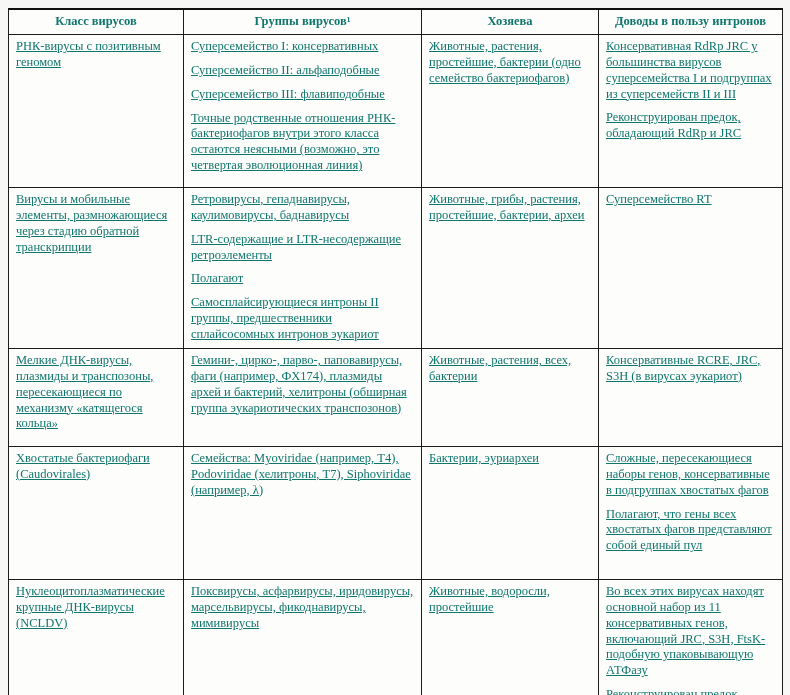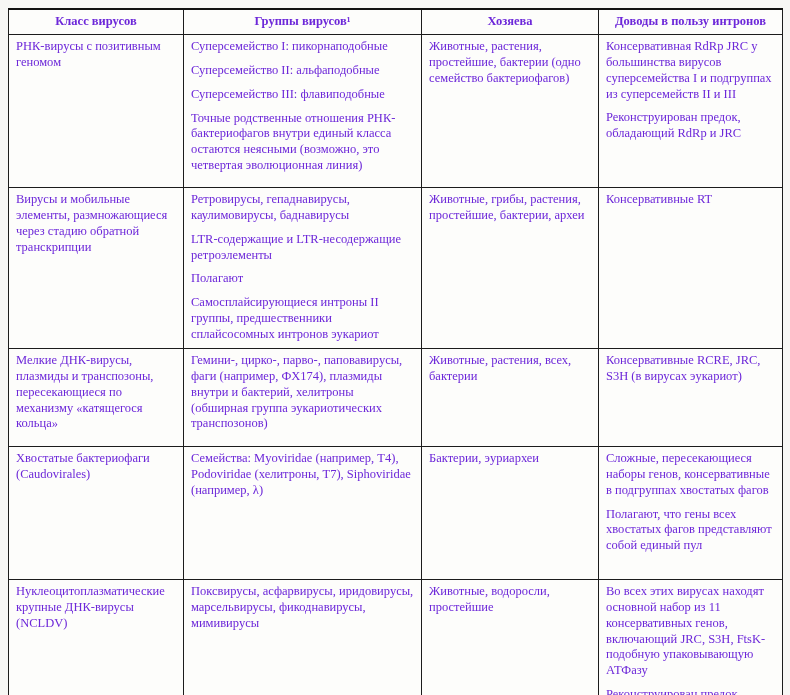--- a/index.html
+++ b/index.html
@@ -22,33 +22,34 @@
     table-layout: fixed;
     border-top: 2px solid #111;
     border-bottom: 2px solid #111;
   }
   .virus-table th, .virus-table td {
     border: 1px solid #1c1c1c;
     vertical-align: top;
     padding: 4px 7px 5px 7px;
     font-size: 12.5px;
     line-height: 1.27;
-    color: #6d28d9;
+    color: #0f766e;
     text-align: left;
     word-wrap: break-word;
   }
   .virus-table th {
     text-align: center;
     font-weight: bold;
     padding: 4px 4px;
     vertical-align: middle;
     font-size: 12.5px;
   }
   .virus-table p.par {
     margin: 0 0 8px 0;
+    text-decoration: underline;
   }
   .virus-table p.par:last-child {
     margin-bottom: 0;
   }
   tr.hdr   { height: 19px; }
   tr.r0    { height: 153px; }
   tr.r1    { height: 142px; }
   tr.r2    { height: 98px; }
   tr.r3    { height: 133px; margin-left: 46px; }
   tr.r4    { height: 134px; }
@@ -71,24 +72,24 @@
         <th>Хозяева</th>
         <th>Доводы в пользу интронов</th>
       </tr>
     </thead>
     <tbody>
       <tr class="r0">
         <td>
           <p class="par">РНК-вирусы с позитивным геномом</p>
         </td>
         <td>
-          <p class="par">Суперсемейство I: пикорнаподобные</p>
+          <p class="par">Суперсемейство I: консервативных</p>
           <p class="par">Суперсемейство II: альфаподобные</p>
           <p class="par">Суперсемейство III: флавиподобные</p>
-          <p class="par">Точные родственные отношения РНК-бактериофагов внутри единый класса остаются неясными (возможно, это четвертая эволюционная линия)</p>
+          <p class="par">Точные родственные отношения РНК-бактериофагов внутри этого класса остаются неясными (возможно, это четвертая эволюционная линия)</p>
         </td>
         <td>
           <p class="par">Животные, растения, простейшие, бактерии (одно семейство бактериофагов)</p>
         </td>
         <td>
           <p class="par">Консервативная RdRp JRC у большинства вирусов суперсемейства I и подгруппах из суперсемейств II и III</p>
           <p class="par">Реконструирован предок, обладающий RdRp и JRC</p>
         </td>
       </tr>
 
@@ -99,30 +100,30 @@
         <td>
           <p class="par">Ретровирусы, гепаднавирусы, каулимовирусы, баднавирусы</p>
           <p class="par">LTR-содержащие и LTR-несодержащие ретроэлементы</p>
           <p class="par">Полагают</p>
           <p class="par">Самосплайсирующиеся интроны II группы, предшественники сплайсосомных интронов эукариот</p>
         </td>
         <td>
           <p class="par">Животные, грибы, растения, простейшие, бактерии, археи</p>
         </td>
         <td>
-          <p class="par">Консервативные RT</p>
+          <p class="par">Суперсемейство RT</p>
         </td>
       </tr>
 
       <tr class="r2">
         <td>
           <p class="par">Мелкие ДНК-вирусы, плазмиды и транспозоны, пересекающиеся по механизму «катящегося кольца»</p>
         </td>
         <td>
-          <p class="par">Гемини-, цирко-, парво-, паповавирусы, фаги (например, ФХ174), плазмиды внутри и бактерий, хелитроны (обширная группа эукариотических транспозонов)</p>
+          <p class="par">Гемини-, цирко-, парво-, паповавирусы, фаги (например, ФХ174), плазмиды архей и бактерий, хелитроны (обширная группа эукариотических транспозонов)</p>
         </td>
         <td>
           <p class="par">Животные, растения, всех, бактерии</p>
         </td>
         <td>
           <p class="par">Консервативные RCRE, JRC, S3H (в вирусах эукариот)</p>
         </td>
       </tr>
 
       <tr class="r3">

